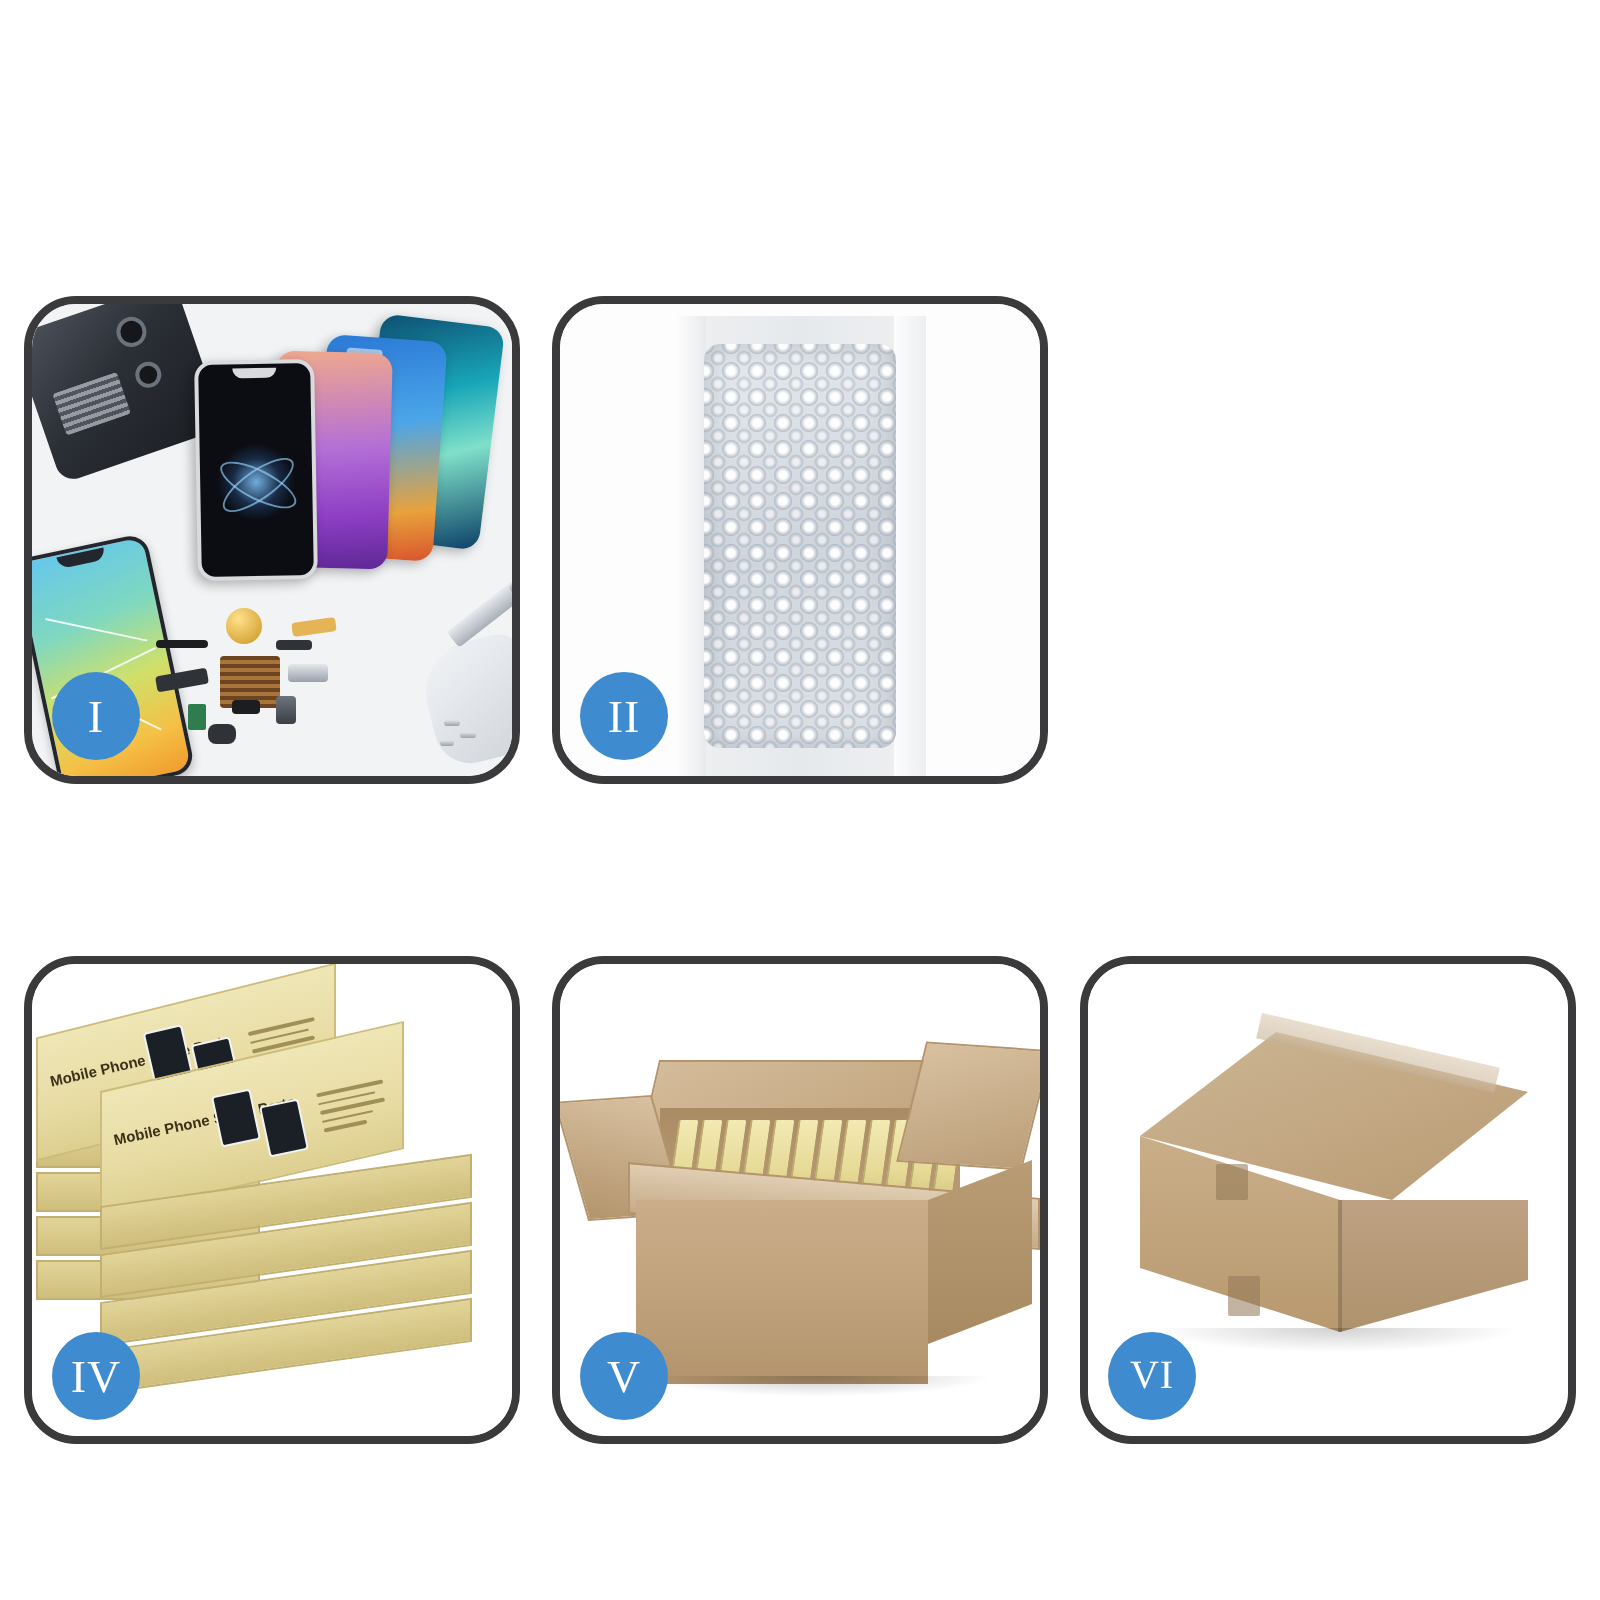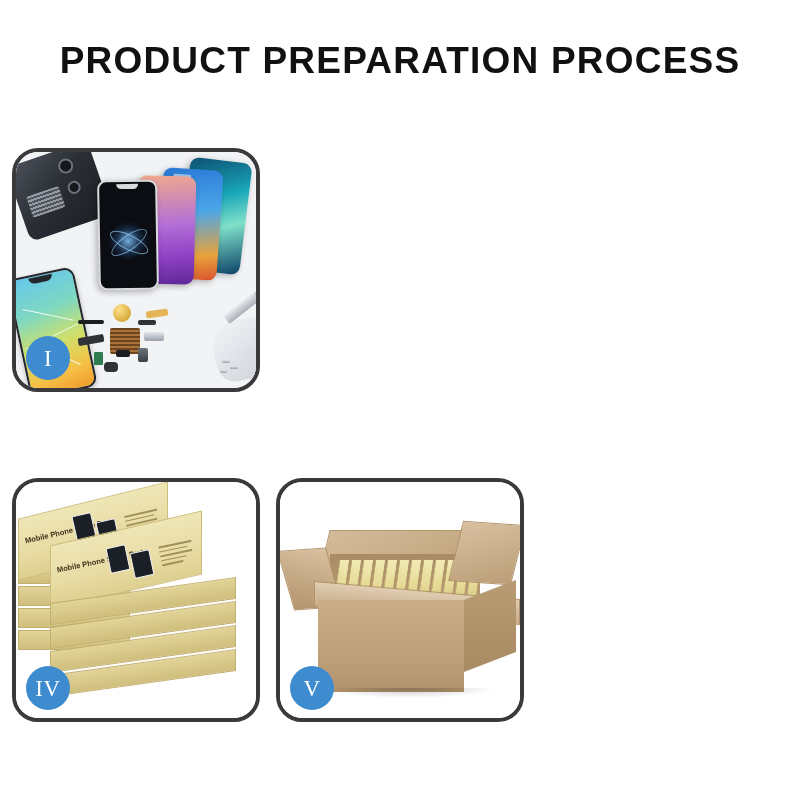--- a/index.html
+++ b/index.html
@@ -280,21 +280,20 @@
   .sc-tab { position:absolute; background:rgba(146,119,85,.55); border-radius:1px; }
   .sc-shadow{ position:absolute; left:34px; top:182px; width:180px; height:12px;
     background:radial-gradient(ellipse at 50% 0%, rgba(0,0,0,.18), rgba(0,0,0,0) 72%); }
 </style>
 </head>
 <body>
 
 <div class="page">
 
   <div class="header">
-    <div class="title">PRODUCT PREPARATION PROCESS</div>
   </div>
 
   <div class="grid">
 
     <div class="panel p1">
       <div class="photo">
 
         <div class="ph ph-blue"></div>
 
         <div class="scr scr-1"></div>
@@ -330,20 +329,32 @@
         <i class="part bar" style="left:100px;top:198px;width:14px;height:7px;"></i>
         <i class="part grn" style="left:78px;top:200px;width:9px;height:13px;"></i>
         <i class="part flexd" style="left:88px;top:210px;width:14px;height:10px;border-radius:4px;"></i>
         <i class="part sil" style="left:206px;top:208px;width:8px;height:3px;"></i>
         <i class="part sil" style="left:214px;top:214px;width:8px;height:3px;"></i>
         <i class="part sil" style="left:204px;top:218px;width:7px;height:3px;"></i>
       </div>
       <div class="badge">I</div>
     </div>
 
+    <div class="panel p2">
+      <div class="photo">
+        <div class="bw-sheet"></div>
+        <div class="bw-edgeL"></div>
+        <div class="bw-edgeR"></div>
+        <div class="bw-inner">
+          <div class="bubbles"></div>
+          <div class="bubbles b2"></div>
+        </div>
+      </div>
+      <div class="badge">II</div>
+    </div>
 
 
     <div class="panel p4">
       <div class="photo">
         <div class="stack">
 
           <div class="rbox" style="left:2px;top:82px;width:112px;height:20px;">
             <div class="side" style="top:0;height:20px;"></div>
             </div>
           <div class="rbox" style="left:2px;top:104px;width:112px;height:20px;">
@@ -422,15 +433,28 @@
         <div class="flap flap-left"></div>
         <div class="ct ct-rim" style="position:absolute;"></div>
         <div class="flap flap-front"></div>
         <div class="ct ct-front" style="position:absolute;"></div>
         <div class="ct ct-right" style="position:absolute;"></div>
         <div class="ct-shadow"></div>
       </div>
       <div class="badge">V</div>
     </div>
 
+    <div class="panel p6">
+      <div class="photo">
+        <div class="sc-top"></div>
+        <div class="sc-tape"></div>
+        <div class="sc-left"></div>
+        <div class="sc-right"></div>
+        <i class="sc-seam" style="left:125px;top:118px;width:2px;height:66px;"></i>
+        <i class="sc-tab" style="left:64px;top:100px;width:16px;height:18px;"></i>
+        <i class="sc-tab" style="left:70px;top:156px;width:16px;height:20px;"></i>
+        <div class="sc-shadow"></div>
+      </div>
+      <div class="badge wide">VI</div>
+    </div>
 
   </div>
 </div>
 
 </body></html>

